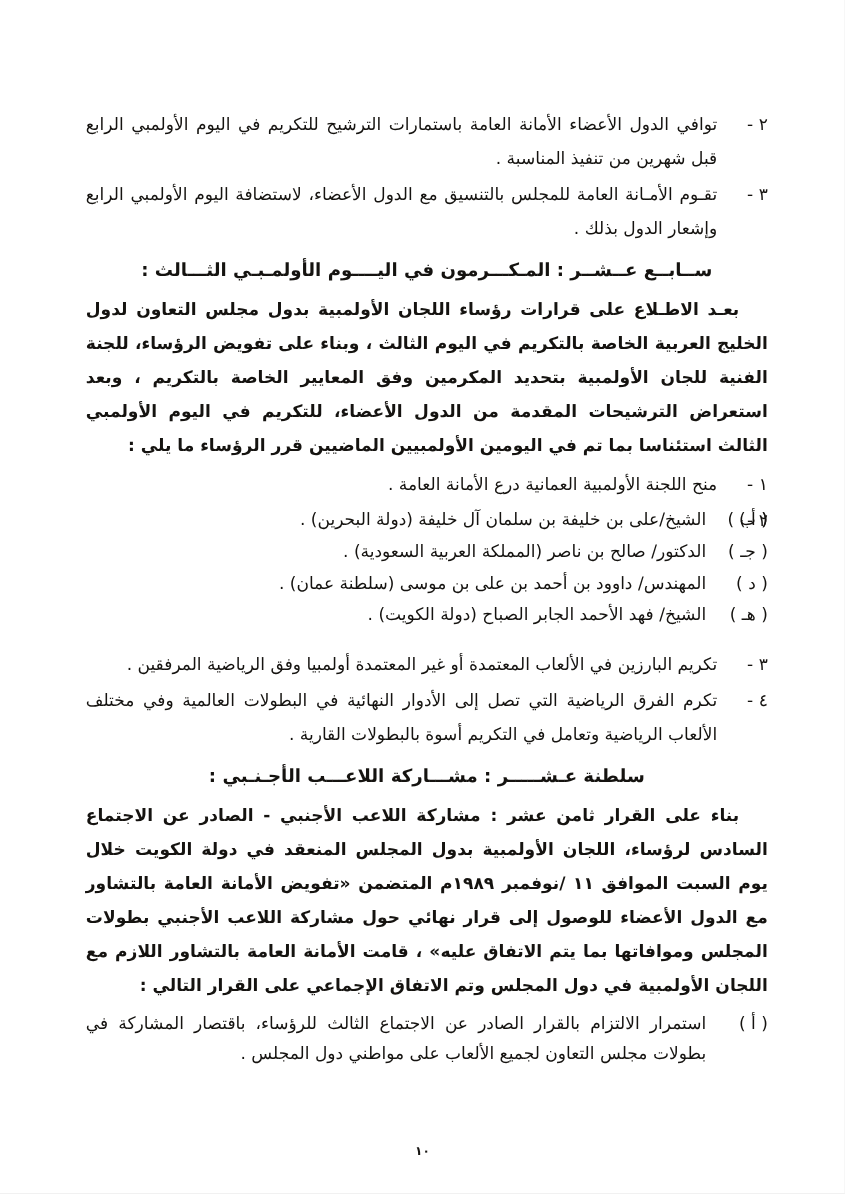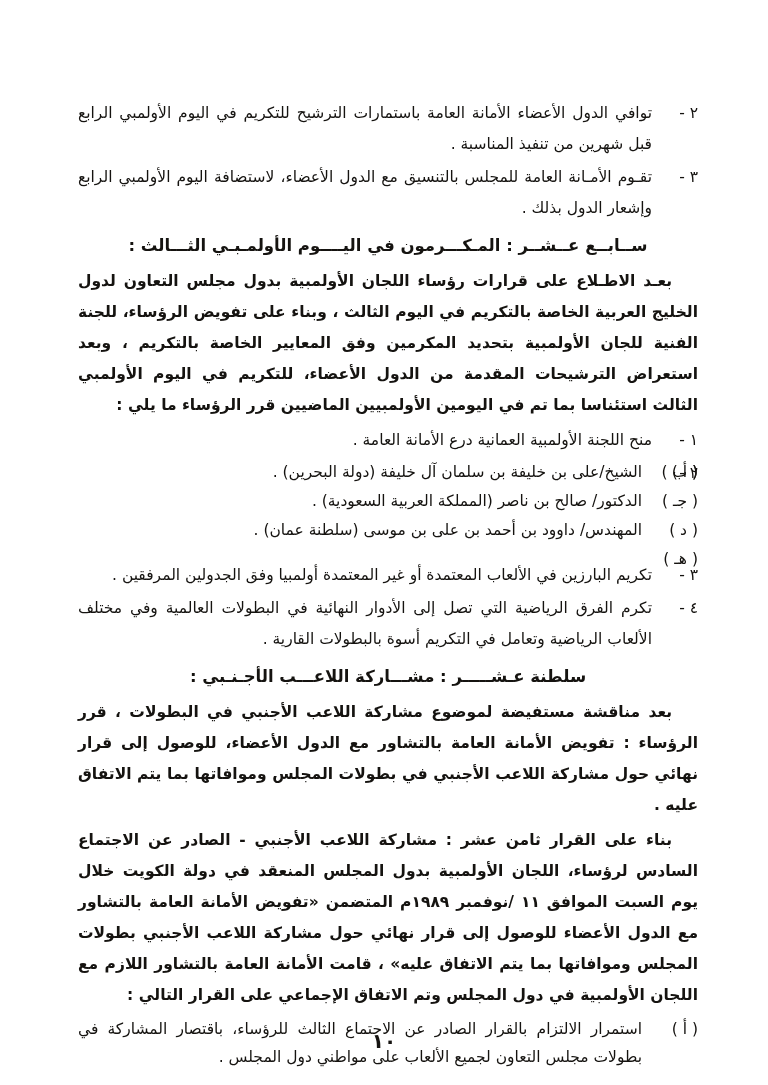--- a/index.html
+++ b/index.html
@@ -56,21 +56,21 @@
     text-indent:26px;
     line-height:31px;
     margin:2px 0 4px 0;
     font-weight:bold;
   }
   .group-gap{margin-top:16px;}
   .page-number{
     position:absolute;
     bottom:32px;left:0;right:0;
     text-align:center;
-    font-size:20px;
+    font-size:11px;
     font-weight:bold;
     letter-spacing:1px;
   }
 </style>
 </head>
 <body>
 
 <div class="page">
   <div class="content">
 
@@ -105,34 +105,34 @@
     <div class="letter-item">
       <span class="marker">( جـ )</span>
       <span>الدكتور/ صالح بن ناصر (المملكة العربية السعودية) .</span>
     </div>
     <div class="letter-item">
       <span class="marker">( د )</span>
       <span>المهندس/ داوود بن أحمد بن على بن موسى (سلطنة عمان) .</span>
     </div>
     <div class="letter-item">
       <span class="marker">( هـ )</span>
+      <span>الشيخ/ فهد الأحمد الجابر الصباح (دولة الكويت) .</span>
     </div>
 
     <div class="item group-gap">
       <span class="marker">٣ -</span>
-      <span>تكريم البارزين في الألعاب المعتمدة أو غير المعتمدة أولمبيا وفق الجدولين المرفقين .</span>
+      <span>تكريم البارزين في الألعاب المعتمدة أو غير المعتمدة أولمبيا وفق الرياضية المرفقين .</span>
     </div>
     <div class="item">
       <span class="marker">٤ -</span>
       <span>تكرم الفرق الرياضية التي تصل إلى الأدوار النهائية في البطولات العالمية وفي مختلف الألعاب الرياضية وتعامل في التكريم أسوة بالبطولات القارية .</span>
     </div>
 
     <div class="heading">سلطنة عـشـــــر : مشـــاركة اللاعـــب الأجـنـبي :</div>
 
-    <div class="para">بعد مناقشة مستفيضة لموضوع مشاركة اللاعب الأجنبي في البطولات ، قرر الرؤساء : تفويض الأمانة العامة بالتشاور مع الدول الأعضاء، للوصول إلى قرار نهائي حول مشاركة اللاعب الأجنبي في بطولات المجلس وموافاتها بما يتم الاتفاق عليه .</div>
     <div class="para">بناء على القرار ثامن عشر : مشاركة اللاعب الأجنبي - الصادر عن الاجتماع السادس لرؤساء، اللجان الأولمبية بدول المجلس المنعقد في دولة الكويت خلال يوم السبت الموافق ١١ /نوفمبر ١٩٨٩م المتضمن «تفويض الأمانة العامة بالتشاور مع الدول الأعضاء للوصول إلى قرار نهائي حول مشاركة اللاعب الأجنبي بطولات المجلس وموافاتها بما يتم الاتفاق عليه» ، قامت الأمانة العامة بالتشاور اللازم مع اللجان الأولمبية في دول المجلس وتم الاتفاق الإجماعي على القرار التالي :</div>
 
     <div class="letter-item">
       <span class="marker">( أ )</span>
       <span>استمرار الالتزام بالقرار الصادر عن الاجتماع الثالث للرؤساء، باقتصار المشاركة في بطولات مجلس التعاون لجميع الألعاب على مواطني دول المجلس .</span>
     </div>
 
   </div>
 
   <div class="page-number">١٠</div>

